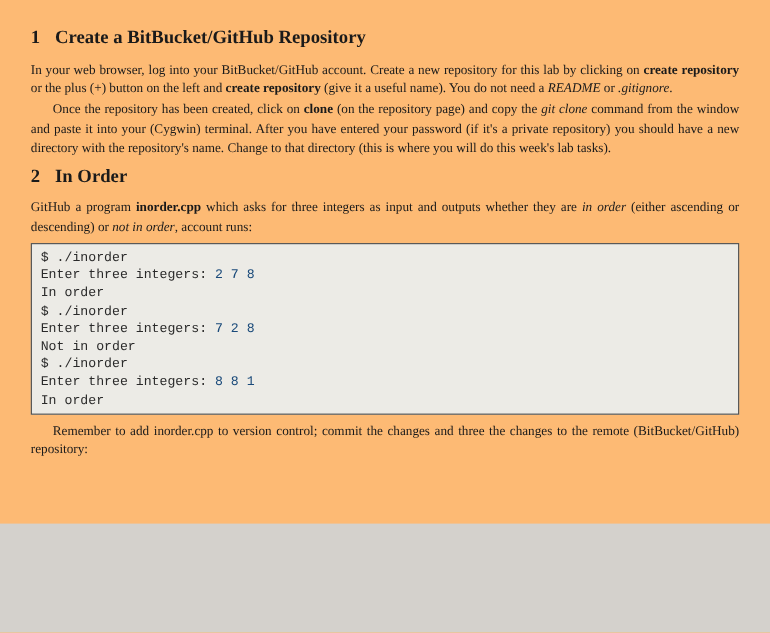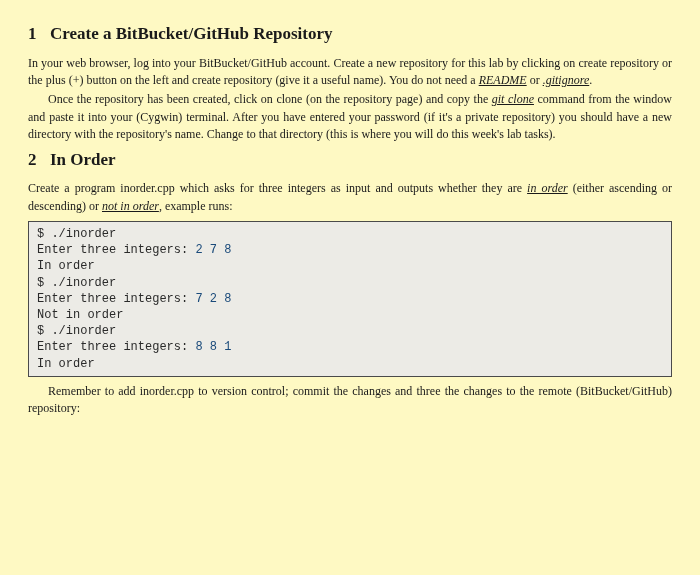--- a/index.html
+++ b/index.html
@@ -5,24 +5,24 @@
     body {
       margin: 0;
       padding: 0;
       background: #d4d1cc;
       font-family: Georgia, 'Times New Roman', serif;
       width: 700px;
       height: 575px;
       overflow: hidden;
     }
     .page {
-      background: #fef9c3;
+      background: #fdba74;
       padding: 18px 28px;
       width: 700px;
-      height: 575px;
+      height: 476px;
       box-sizing: border-box;
       font-size: 12px;
       line-height: 1.45;
       color: #1a1a1a;
     }
     .section-heading {
       font-size: 17px;
       font-weight: bold;
       margin: 4px 0 8px 0;
     }
@@ -32,24 +32,23 @@
     }
     .para {
       margin: 0 0 2px 0;
       text-align: justify;
     }
     .indent {
       text-indent: 20px;
     }
     .italic {
       font-style: italic;
-      text-decoration: underline;
     }
     .bold {
-      font-weight: normal;
+      font-weight: bold;
     }
     .codebox {
       border: 1px solid #4a4a4a;
       background: #ecebe6;
       padding: 4px 8px;
       margin: 6px 0;
       font-family: 'Courier New', monospace;
       font-size: 12px;
       line-height: 1.35;
       white-space: pre;
@@ -74,21 +73,21 @@
   <p class="para indent">
     <span>Once the repository has been created, click on </span><span class="bold">clone</span><span> (on the repository page) and copy the </span><span class="italic">git clone</span><span> command from the window and paste it into your (Cygwin) terminal. After you have entered your password (if it's a private repository) you should have a new directory with the repository's name. Change to that directory (this is where you will do this week's lab tasks).</span>
   </p>
 
 
   <div class="section-heading mt8">
     <span class="num">2</span><span>In Order</span>
   </div>
 
   <p class="para">
-    <span>Create a program </span><span class="bold">inorder.cpp</span><span> which asks for three integers as input and outputs whether they are </span><span class="italic">in order</span><span> (either ascending or descending) or </span><span class="italic">not in order</span><span>, example runs:</span>
+    <span>GitHub a program </span><span class="bold">inorder.cpp</span><span> which asks for three integers as input and outputs whether they are </span><span class="italic">in order</span><span> (either ascending or descending) or </span><span class="italic">not in order</span><span>, account runs:</span>
   </p>
 
   <div class="codebox"><span class="prompt">$ ./inorder</span>
 <span class="prompt">Enter three integers: </span><span class="input">2 7 8</span>
 <span class="prompt">In order</span>
 <span class="prompt">$ ./inorder</span>
 <span class="prompt">Enter three integers: </span><span class="input">7 2 8</span>
 <span class="prompt">Not in order</span>
 <span class="prompt">$ ./inorder</span>
 <span class="prompt">Enter three integers: </span><span class="input">8 8 1</span>

